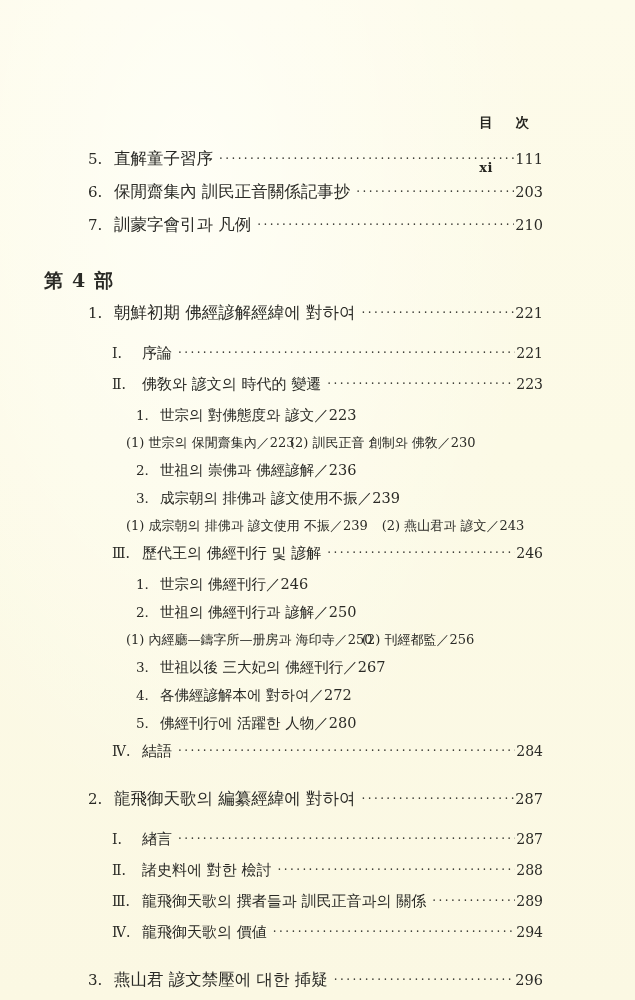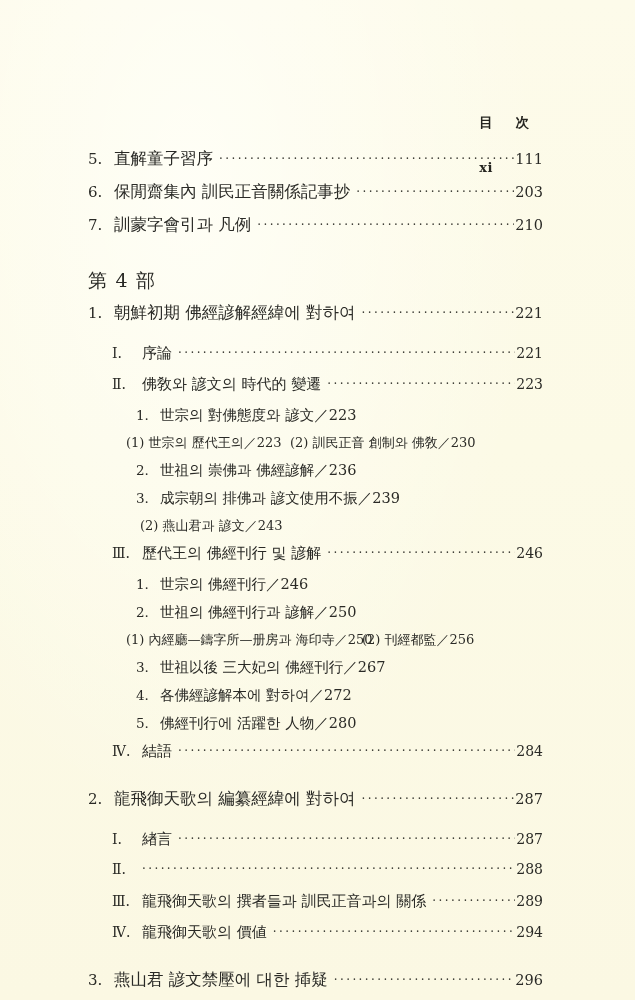--- a/index.html
+++ b/index.html
@@ -100,24 +100,25 @@
     padding-left: 88px;
     padding-right: 92px;
     font-size: 16.5px;
   }
   .lvl-chapter .num { width: 26px; font-size: 15px; }
   .lvl-chapter .folio { font-size: 14.5px; }
 
   
   .part-heading {
     height: 46px;
-    padding-left: 88px;
+    padding-left: 44px;
     padding-top: 12px;
     font-size: 19px;
     box-sizing: border-box;
+    font-weight: bold;
   }
   .part-heading .ph-text { letter-spacing: 1.2px; }
 
   
   .lvl-roman {
     height: 31px;
     padding-left: 112px;
     padding-right: 92px;
     font-size: 15px;
   }
@@ -209,32 +210,33 @@
         <span class="num">Ⅱ.</span>
         <span class="label">佛敎와  諺文의  時代的  變遷</span>
         <span class="leader">·························································································</span>
         <span class="folio">223</span>
       </div>
       <div class="row lvl-sub">
         <span class="num">1.</span>
         <span class="label">世宗의  對佛態度와  諺文<span>／</span><span class="slashnum">223</span></span>
       </div>
       <div class="row lvl-paren">
-        <span class="pitem"><span class="pmark">(1)</span><span> 世宗의  歷代王의</span><span>／</span><span class="slashnum">223</span></span>
+        <span class="pitem"><span class="pmark">(1)</span><span> 世宗의  保閒齋集內</span><span>／</span><span class="slashnum">223</span></span>
         <span class="pitem col2-fixed"><span class="pmark">(2)</span><span> 訓民正音  創制와  佛敎</span><span>／</span><span class="slashnum">230</span></span>
       </div>
       <div class="row lvl-sub">
         <span class="num">2.</span>
         <span class="label">世祖의  崇佛과  佛經諺解<span>／</span><span class="slashnum">236</span></span>
       </div>
       <div class="row lvl-sub">
         <span class="num">3.</span>
         <span class="label">成宗朝의  排佛과  諺文使用不振<span>／</span><span class="slashnum">239</span></span>
       </div>
       <div class="row lvl-paren">
+        <span class="pitem"><span class="pmark">(1)</span><span> 成宗朝의  排佛과  諺文使用  不振</span><span>／</span><span class="slashnum">239</span></span>
         <span class="pitem col2-flow"><span class="pmark">(2)</span><span> 燕山君과  諺文</span><span>／</span><span class="slashnum">243</span></span>
       </div>
       <div class="row lvl-roman">
         <span class="num">Ⅲ.</span>
         <span class="label">歷代王의  佛經刊行  및  諺解</span>
         <span class="leader">·························································································</span>
         <span class="folio">246</span>
       </div>
       <div class="row lvl-sub">
         <span class="num">1.</span>
@@ -275,20 +277,21 @@
       </div>
       <div class="gap-sm"></div>
       <div class="row lvl-roman">
         <span class="num">Ⅰ.</span>
         <span class="label">緖言</span>
         <span class="leader">·························································································</span>
         <span class="folio">287</span>
       </div>
       <div class="row lvl-roman">
         <span class="num">Ⅱ.</span>
+        <span class="label">諸史料에  對한  檢討</span>
         <span class="leader">·························································································</span>
         <span class="folio">288</span>
       </div>
       <div class="row lvl-roman">
         <span class="num">Ⅲ.</span>
         <span class="label">龍飛御天歌의  撰者들과  訓民正音과의  關係</span>
         <span class="leader">·························································································</span>
         <span class="folio">289</span>
       </div>
       <div class="row lvl-roman">

